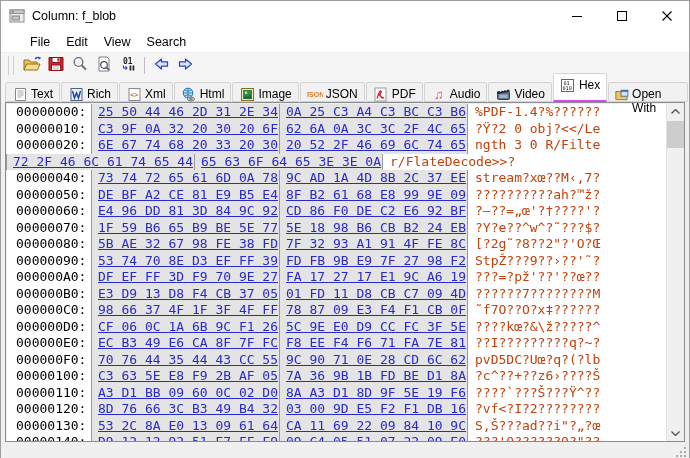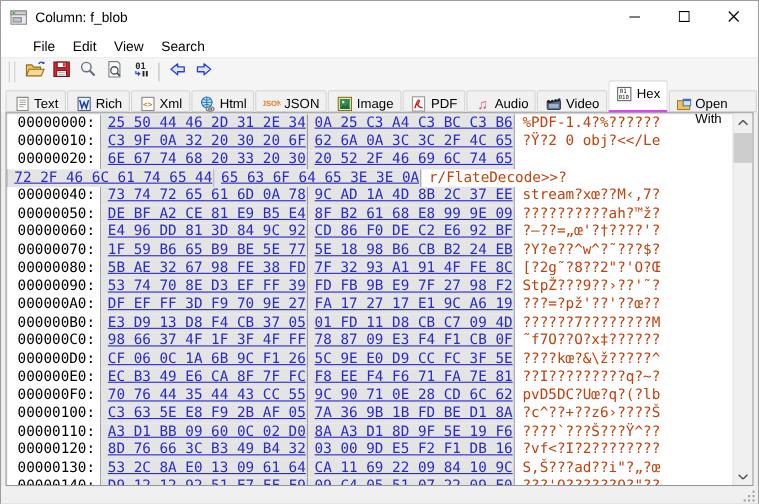--- a/index.html
+++ b/index.html
@@ -185,34 +185,34 @@
             <circle cx="7" cy="6" r="4.8" fill="#bfe3f7" stroke="#1b6fae"></circle>
             <path d="M2.2 6 h9.6 M7 1.2 v9.6 M3.6 3 c2.3 1.4 4.5 1.4 6.8 0 M3.6 9 c2.3 -1.4 4.5 -1.4 6.8 0" stroke="#1b6fae" fill="none" stroke-width="0.8"></path>
             <ellipse cx="10" cy="12" rx="3.6" ry="2" fill="#d9d9d9" stroke="#777"></ellipse>
             <ellipse cx="10" cy="12" rx="1.6" ry="0.8" fill="#f5f5f5" stroke="#777"></ellipse>
           </svg>
         </span>
         <span>Html</span>
       </div>
       <div class="tab">
         <span class="ticon">
-          <span class="json-ic">JSON</span>
-        </span>
-        <span>JSON</span>
-      </div>
-      <div class="tab">
-        <span class="ticon">
           <svg width="15" height="15" viewBox="0 0 15 15">
             <rect x="1.5" y="1.5" width="12" height="12" fill="#f3e6b8" stroke="#8a6d1c"></rect>
             <rect x="3" y="3" width="9" height="9" fill="#2e8b57"></rect>
             <circle cx="6" cy="5.8" r="1.2" fill="#ffe97a"></circle>
             <path d="M3 12 l3 -4 2 2 2 -3 2 5 z" fill="#1d6b3f"></path>
           </svg>
         </span>
         <span>Image</span>
+      </div>
+      <div class="tab">
+        <span class="ticon">
+          <span class="json-ic">JSON</span>
+        </span>
+        <span>JSON</span>
       </div>
       <div class="tab">
         <span class="ticon">
           <svg width="15" height="15" viewBox="0 0 15 15">
             <rect x="2" y="1" width="11" height="13" fill="#fff" stroke="#999"></rect>
             <path d="M4 11.5 c1.2 -3 2.2 -7.5 3.6 -7.5 c1.1 0 0.4 2.2 -1 4.2 c1.5 2.4 3.6 3 4.6 2.4" fill="none" stroke="var(--pdf-red)" stroke-width="1.3"></path>
           </svg>
         </span>
         <span>PDF</span>
       </div>
@@ -254,21 +254,21 @@
           </svg>
         </span>
         <span>Open With</span>
       </div>
     </div>
 
   <div class="hexpanel">
     <div class="hexgrid" id="hexgrid">
         <div class="hexrow"><span class="c-off">00000000:</span><span class="vsep"></span><span class="c-hex">25 50 44 46 2D 31 2E 34</span><span class="vsep"></span><span class="c-hex">0A 25 C3 A4 C3 BC C3 B6</span><span class="vsep"></span><span class="c-ascii">%PDF-1.4?%??????</span></div>
         <div class="hexrow"><span class="c-off">00000010:</span><span class="vsep"></span><span class="c-hex">C3 9F 0A 32 20 30 20 6F</span><span class="vsep"></span><span class="c-hex">62 6A 0A 3C 3C 2F 4C 65</span><span class="vsep"></span><span class="c-ascii">?Ÿ?2 0 obj?&lt;&lt;/Le</span></div>
-        <div class="hexrow"><span class="c-off">00000020:</span><span class="vsep"></span><span class="c-hex">6E 67 74 68 20 33 20 30</span><span class="vsep"></span><span class="c-hex">20 52 2F 46 69 6C 74 65</span><span class="vsep"></span></div>
+        <div class="hexrow"><span class="c-off">00000020:</span><span class="vsep"></span><span class="c-hex">6E 67 74 68 20 33 20 30</span><span class="vsep"></span><span class="c-hex">20 52 2F 46 69 6C 74 65</span><span class="vsep"></span><span class="c-ascii">ngth 3 0 R/Filte</span></div>
         <div class="hexrow"><span class="vsep"></span><span class="c-hex">72 2F 46 6C 61 74 65 44</span><span class="vsep"></span><span class="c-hex">65 63 6F 64 65 3E 3E 0A</span><span class="vsep"></span><span class="c-ascii">r/FlateDecode&gt;&gt;?</span></div>
         <div class="hexrow"><span class="c-off">00000040:</span><span class="vsep"></span><span class="c-hex">73 74 72 65 61 6D 0A 78</span><span class="vsep"></span><span class="c-hex">9C AD 1A 4D 8B 2C 37 EE</span><span class="vsep"></span><span class="c-ascii">stream?xœ??M‹,7?</span></div>
         <div class="hexrow"><span class="c-off">00000050:</span><span class="vsep"></span><span class="c-hex">DE BF A2 CE 81 E9 B5 E4</span><span class="vsep"></span><span class="c-hex">8F B2 61 68 E8 99 9E 09</span><span class="vsep"></span><span class="c-ascii">??????????ah?™ž?</span></div>
         <div class="hexrow"><span class="c-off">00000060:</span><span class="vsep"></span><span class="c-hex">E4 96 DD 81 3D 84 9C 92</span><span class="vsep"></span><span class="c-hex">CD 86 F0 DE C2 E6 92 BF</span><span class="vsep"></span><span class="c-ascii">?–??=„œ'?†????'?</span></div>
         <div class="hexrow"><span class="c-off">00000070:</span><span class="vsep"></span><span class="c-hex">1F 59 B6 65 B9 BE 5E 77</span><span class="vsep"></span><span class="c-hex">5E 18 98 B6 CB B2 24 EB</span><span class="vsep"></span><span class="c-ascii">?Y?e??^w^?˜???$?</span></div>
         <div class="hexrow"><span class="c-off">00000080:</span><span class="vsep"></span><span class="c-hex">5B AE 32 67 98 FE 38 FD</span><span class="vsep"></span><span class="c-hex">7F 32 93 A1 91 4F FE 8C</span><span class="vsep"></span><span class="c-ascii">[?2g˜?8??2"?'O?Œ</span></div>
         <div class="hexrow"><span class="c-off">00000090:</span><span class="vsep"></span><span class="c-hex">53 74 70 8E D3 EF FF 39</span><span class="vsep"></span><span class="c-hex">FD FB 9B E9 7F 27 98 F2</span><span class="vsep"></span><span class="c-ascii">StpŽ???9??›??'˜?</span></div>
         <div class="hexrow"><span class="c-off">000000A0:</span><span class="vsep"></span><span class="c-hex">DF EF FF 3D F9 70 9E 27</span><span class="vsep"></span><span class="c-hex">FA 17 27 17 E1 9C A6 19</span><span class="vsep"></span><span class="c-ascii">???=?pž'??'??œ??</span></div>
         <div class="hexrow"><span class="c-off">000000B0:</span><span class="vsep"></span><span class="c-hex">E3 D9 13 D8 F4 CB 37 05</span><span class="vsep"></span><span class="c-hex">01 FD 11 D8 CB C7 09 4D</span><span class="vsep"></span><span class="c-ascii">??????7????????M</span></div>
         <div class="hexrow"><span class="c-off">000000C0:</span><span class="vsep"></span><span class="c-hex">98 66 37 4F 1F 3F 4F FF</span><span class="vsep"></span><span class="c-hex">78 87 09 E3 F4 F1 CB 0F</span><span class="vsep"></span><span class="c-ascii">˜f7O??O?x‡??????</span></div>

